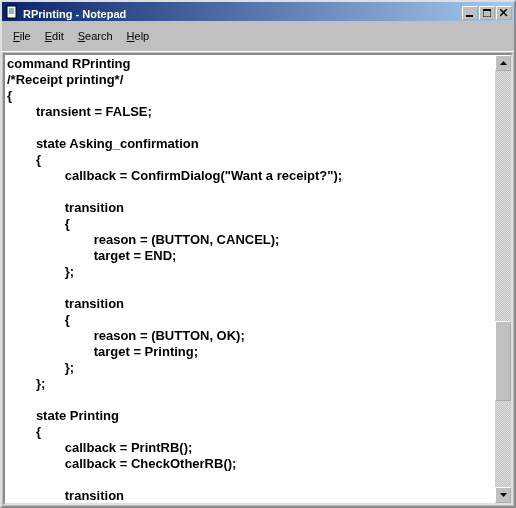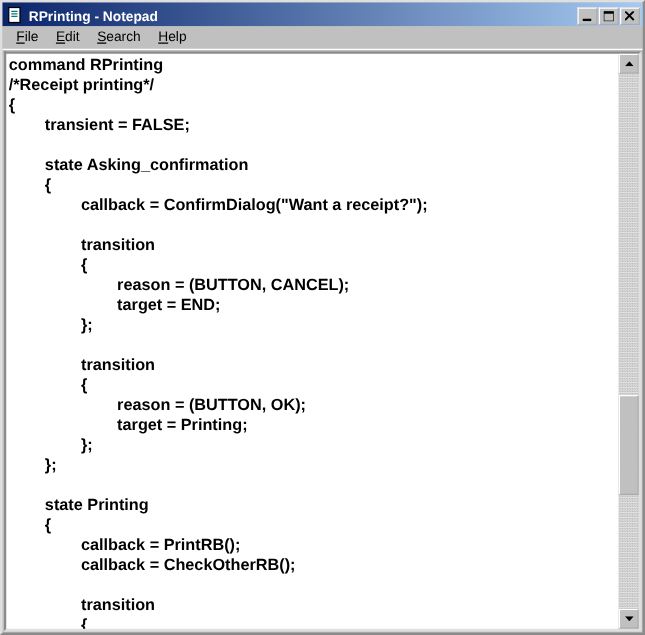--- a/index.html
+++ b/index.html
@@ -47,21 +47,21 @@
     font-size: 9px;
     line-height: 12px;
     text-align: center;
     cursor: default;
     margin-left: 1px;
     display: flex; align-items: center; justify-content: center;
   }
   .win-btn svg { display: block; }
   .menubar {
     background: #c0c0c0;
-    height: 19px;
+    height: 31px;
     display: flex;
     align-items: center;
     padding: 4px 4px;
     border-bottom: 1px solid #fff;
   }
   .menu-item {
     padding: 2px 7px;
     font-size: 11px;
     cursor: default;
   }

